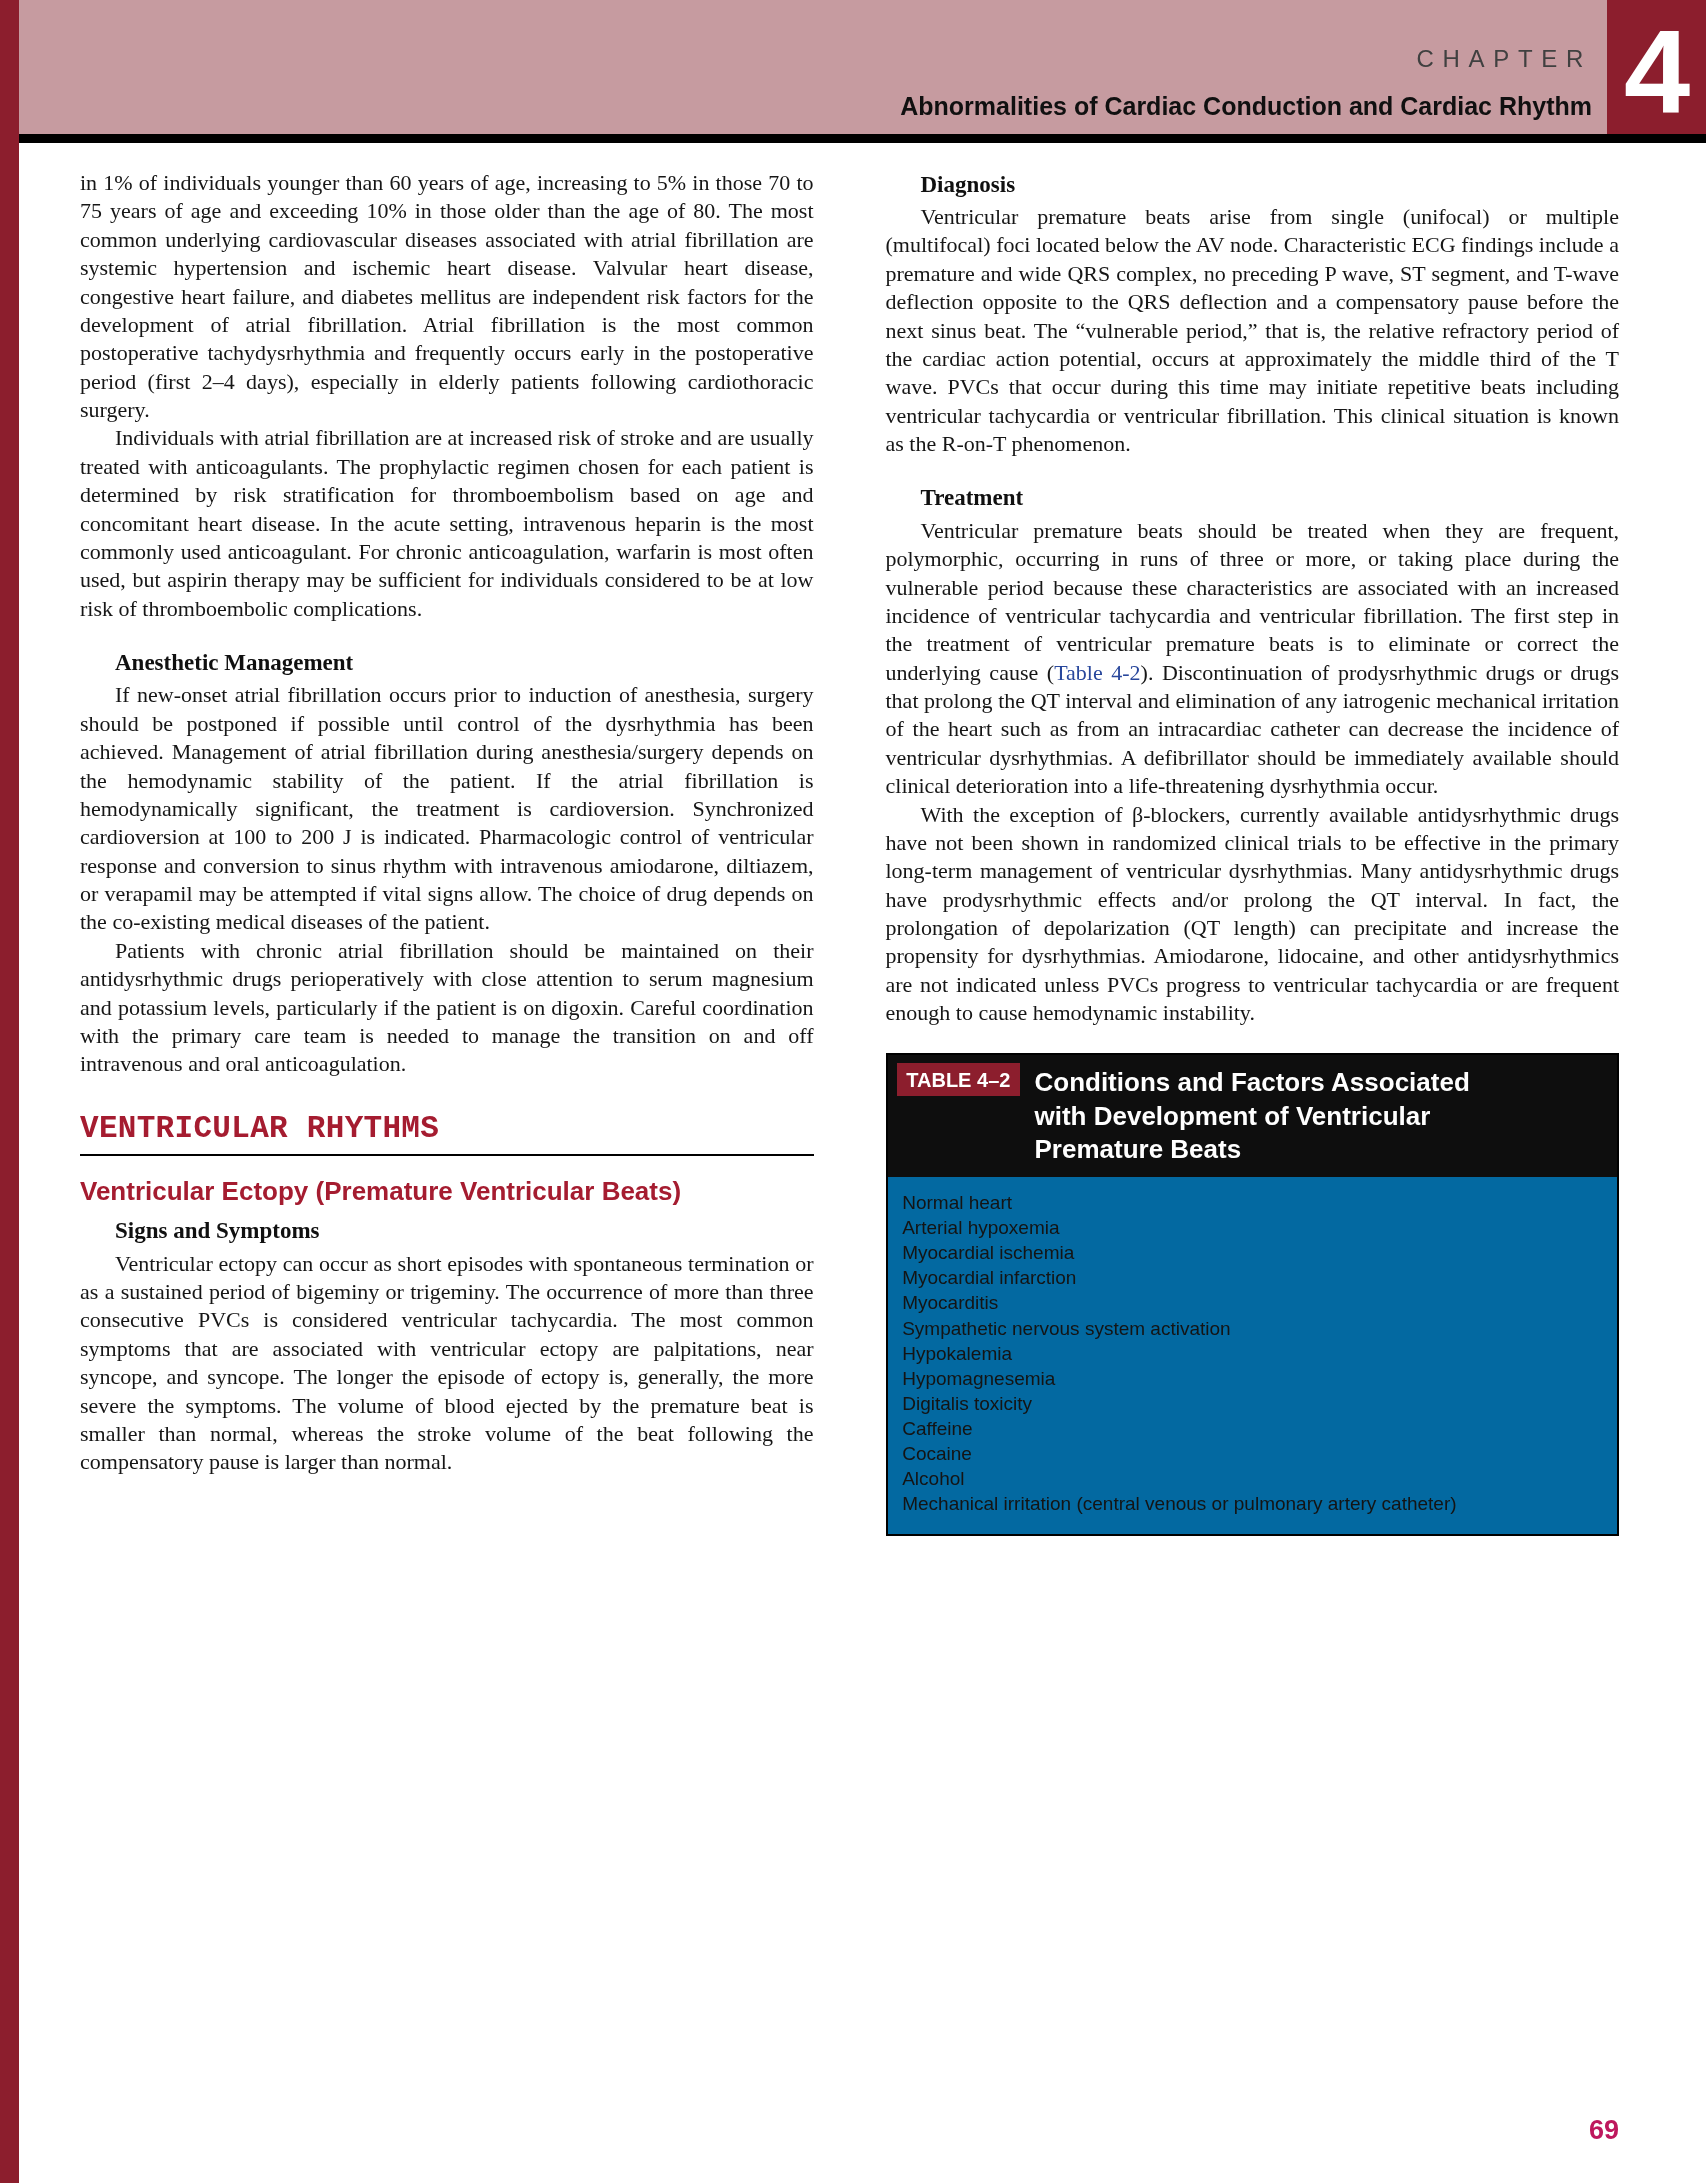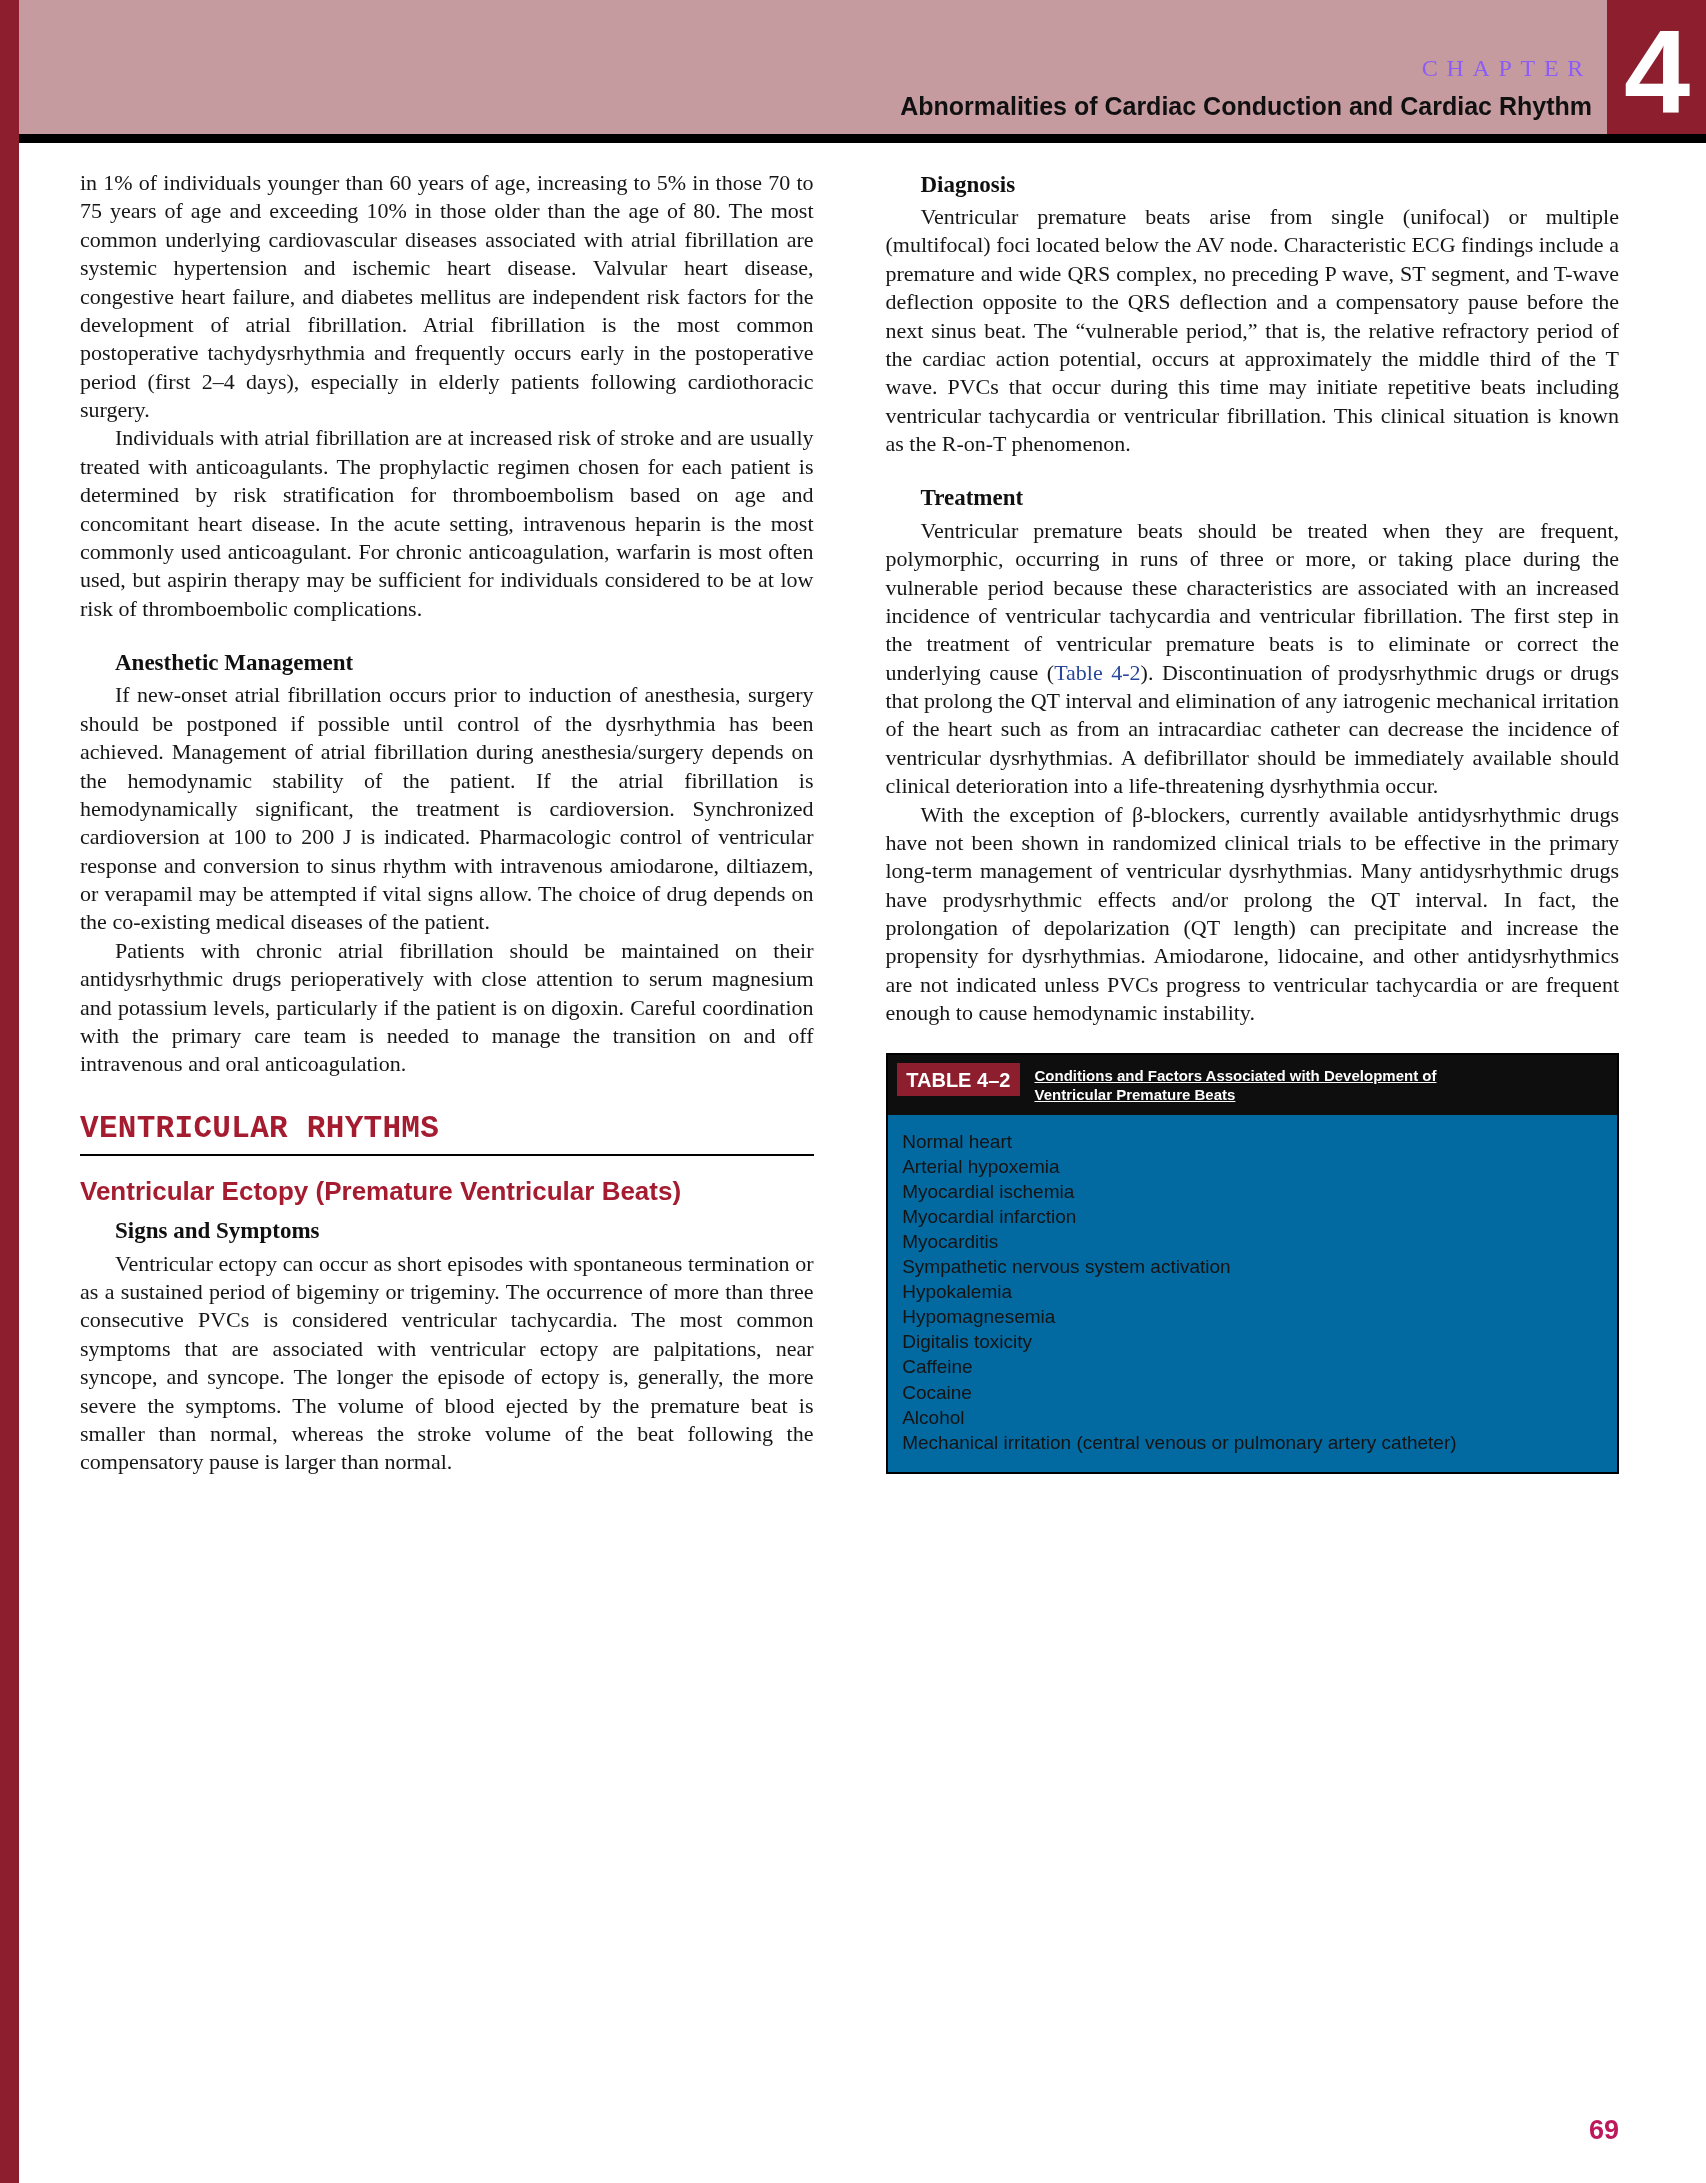--- a/index.html
+++ b/index.html
@@ -61,25 +61,25 @@
     top: 0; right: 115px;
     height: 134px;
     display: flex;
     flex-direction: column;
     justify-content: flex-end;
     align-items: flex-end;
     padding-bottom: 13.4px;
     z-index: 3;
   }
   .chapter-label {
-    font-family: Liberation Serif, serif;
+    font-family: Liberation Sans, sans-serif;
     font-size: 24px;
     letter-spacing: 8.7px;
-    color: #8b5cf6;
-    margin-bottom: 10px;
+    color: #404040;
+    margin-bottom: 19px;
   }
   .chapter-title {
     font-family: "Liberation Sans", sans-serif;
     font-weight: bold;
     font-size: 25px;
     color: #101010;
   }
 
   
   .content {
@@ -154,25 +154,24 @@
     line-height: 1.2;
     padding: 4.7px 9.4px;
     margin-right: 14.7px;
     white-space: nowrap;
     flex: 0 0 auto;
   }
   .t-title {
     color: #ffffff;
     font-family: "Liberation Sans", sans-serif;
     font-weight: bold;
-    font-size: 15px;
+    font-size: 26px;
     line-height: 1.28;
     padding-top: 3.3px;
     max-width: 442px;
-    text-decoration: underline;
   }
   .t-body {
     background: #0369a1;
     padding: 13.4px 14.7px 17.4px 14.7px;
   }
   .table-item {
     font-family: "Liberation Sans", sans-serif;
     font-size: 19px;
     line-height: 1.32;
     color: #141414;

